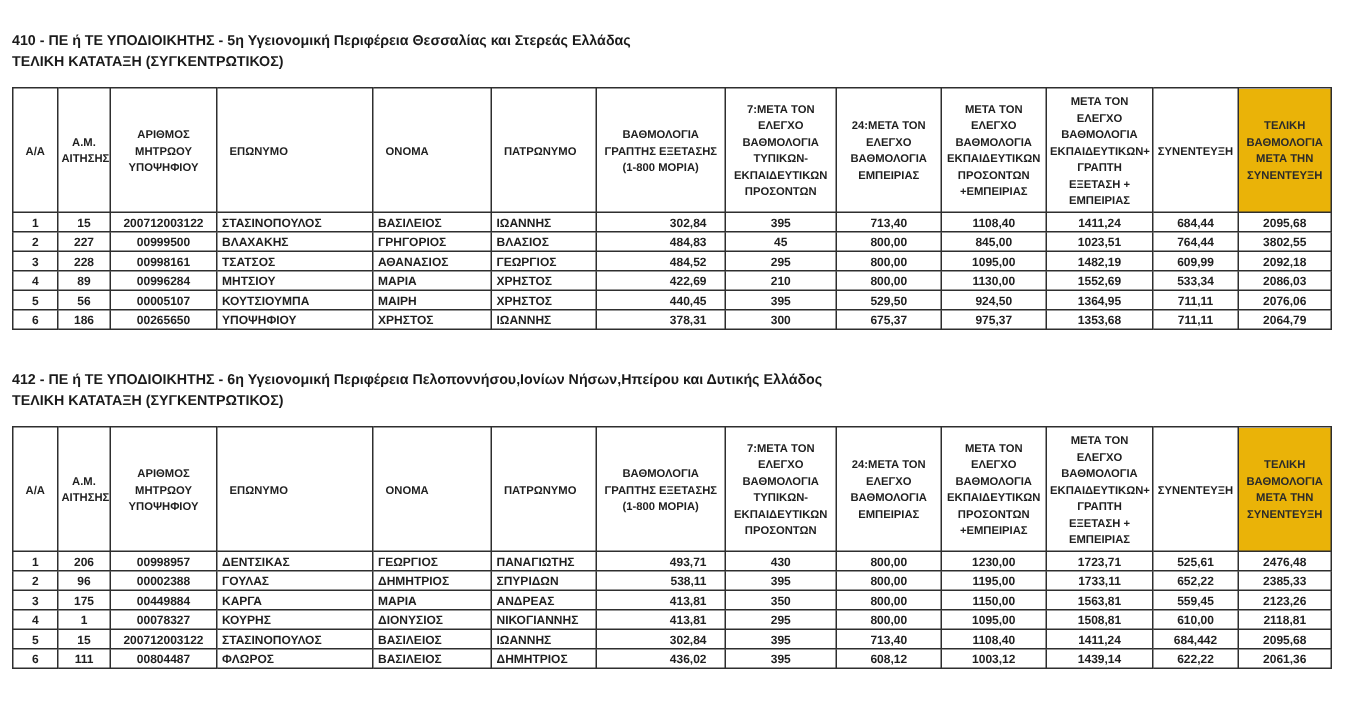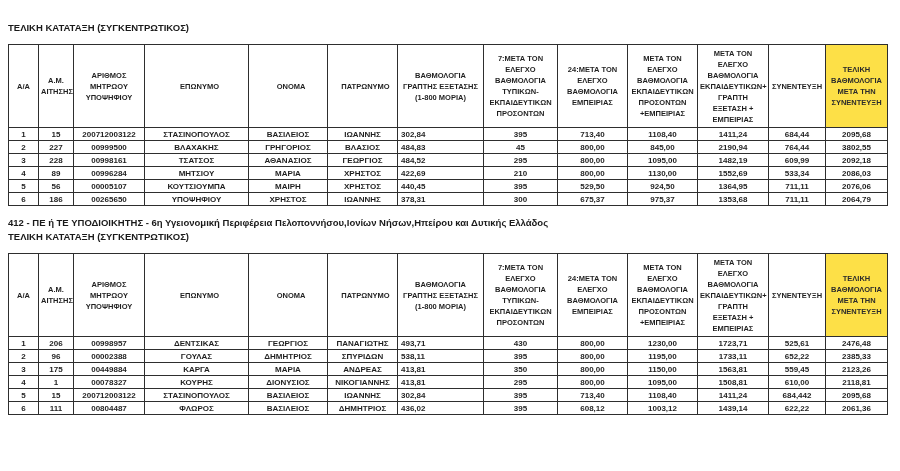--- a/index.html
+++ b/index.html
@@ -26,63 +26,64 @@
     line-height: 14px;
     color: #1a1a1a;
   }
 
   table.ranking {
     border-collapse: collapse;
     table-layout: fixed;
     width: 879px;
     margin-top: 9px;
   }
-  .section-2 .section-title { margin-top: 10px; }
+  .section-2 .section-title { margin-top: 27px; }
 
   table.ranking th, table.ranking td {
     border: 1px solid #2e2e2e;
     font-weight: bold;
     overflow: hidden;
   }
   table.ranking th {
     font-size: 7.5px;
     line-height: 11px;
     text-align: center;
     vertical-align: middle;
     height: 83px;
     padding: 2px 2px;
     background: #ffffff;
     color: #1f1f1f;
   }
   table.ranking th.h-left {
-    text-align: center;
+    text-align: left;
     padding-left: 8px;
   }
   table.ranking th.h-final {
-    background: #fde047;
+    background: #eab308;
     color: #2b2b2b;
   }
   table.ranking td {
     font-size: 8px;
     height: 13px;
     line-height: 11px;
     padding: 0 3px;
     text-align: center;
     white-space: nowrap;
     vertical-align: middle;
   }
-  table.ranking td.al { text-align: center; }
-  table.ranking td.ar { text-align: left; padding-right: 12px; }
+  table.ranking td.al { text-align: left; }
+  table.ranking td.ar { text-align: right; padding-right: 12px; }
 </style>
 </head>
 <body>
 
 <div class="page">
 
   <div class="section section-1">
+    <div class="section-title">410 - ΠΕ ή ΤΕ ΥΠΟΔΙΟΙΚΗΤΗΣ - 5η Υγειονομική Περιφέρεια Θεσσαλίας και Στερεάς Ελλάδας</div>
     <div class="section-subtitle">ΤΕΛΙΚΗ ΚΑΤΑΤΑΞΗ (ΣΥΓΚΕΝΤΡΩΤΙΚΟΣ)</div>
     <table class="ranking">
       <colgroup>
         <col style="width:30px">
           <col style="width:35px">
           <col style="width:71px">
         <col style="width:104px">
           <col style="width:79px">
           <col style="width:70px">
         <col style="width:86px">
@@ -130,21 +131,21 @@
             <td>2</td>
             <td>227</td>
             <td>00999500</td>
             <td class="al">ΒΛΑΧΑΚΗΣ</td>
             <td class="al">ΓΡΗΓΟΡΙΟΣ</td>
             <td class="al">ΒΛΑΣΙΟΣ</td>
             <td class="ar">484,83</td>
             <td>45</td>
             <td>800,00</td>
             <td>845,00</td>
-            <td>2190,94</td>
+            <td>1023,51</td>
             <td>764,44</td>
             <td>3802,55</td>
           </tr>
           <tr>
             <td>3</td>
             <td>228</td>
             <td>00998161</td>
             <td class="al">ΤΣΑΤΣΟΣ</td>
             <td class="al">ΑΘΑΝΑΣΙΟΣ</td>
             <td class="al">ΓΕΩΡΓΙΟΣ</td>

